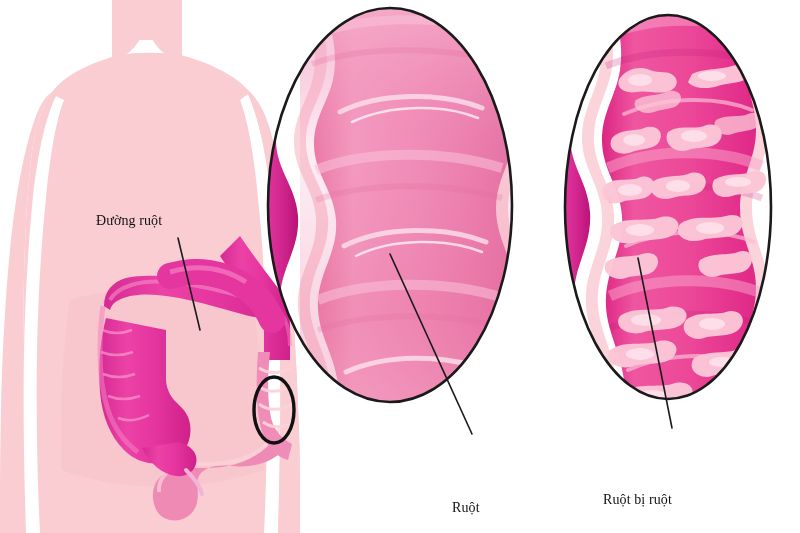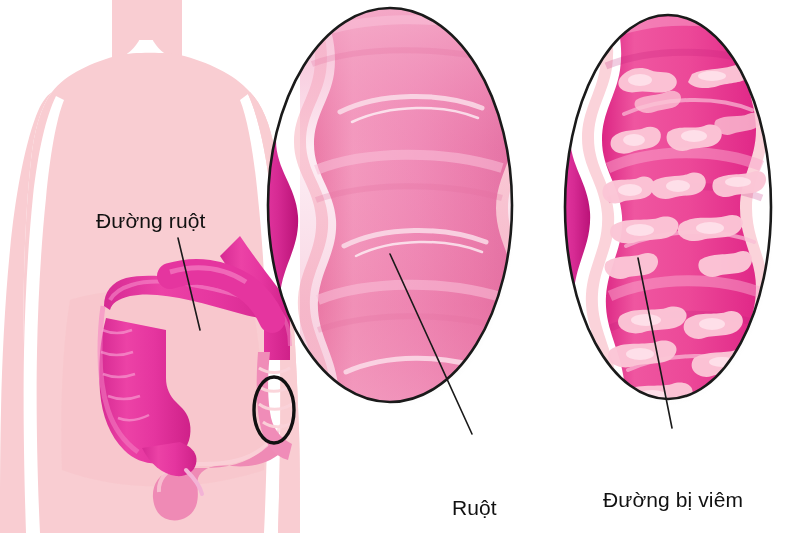--- a/index.html
+++ b/index.html
@@ -1,21 +1,21 @@
 <!DOCTYPE html>
 <html><head>
 <meta charset="utf-8">
 <style>
   html,body{margin:0;padding:0;background:#ffffff;}
   body{width:800px;height:533px;overflow:hidden;
        font-family:"Liberation Sans","DejaVu Sans",sans-serif;}
   #stage{position:relative;width:800px;height:533px;background:#ffffff;}
   #art{position:absolute;left:0;top:0;width:800px;height:533px;}
-  .label{position:absolute;color:#111111;font-size:21px;line-height:27px;
-         white-space:pre;letter-spacing:.1px;font-family:Liberation Sans, sans-serif;}
+  .label{position:absolute;color:#111111;font-size:14px;line-height:27px;
+         white-space:pre;letter-spacing:.1px;font-family:Liberation Serif, serif;}
   #lbl-gut{left:96px;top:207px;}
   #lbl-normal{left:452px;top:440px;}
   #lbl-uc{left:603px;top:432px;}
 </style>
 </head>
 <body>
 
 <div id="stage">
 
   <svg id="art" viewBox="0 0 800 533">
@@ -422,17 +422,17 @@
   </svg>
 
   <div class="label" id="lbl-gut">Đường ruột</div>
 
   <div class="label" id="lbl-normal">
     <div>Ruột</div>
     
   </div>
 
   <div class="label" id="lbl-uc">
-    <div>Đường bị viêm</div>
+    <div>Ruột bị ruột</div>
     
   </div>
 
 </div>
 
 </body></html>

